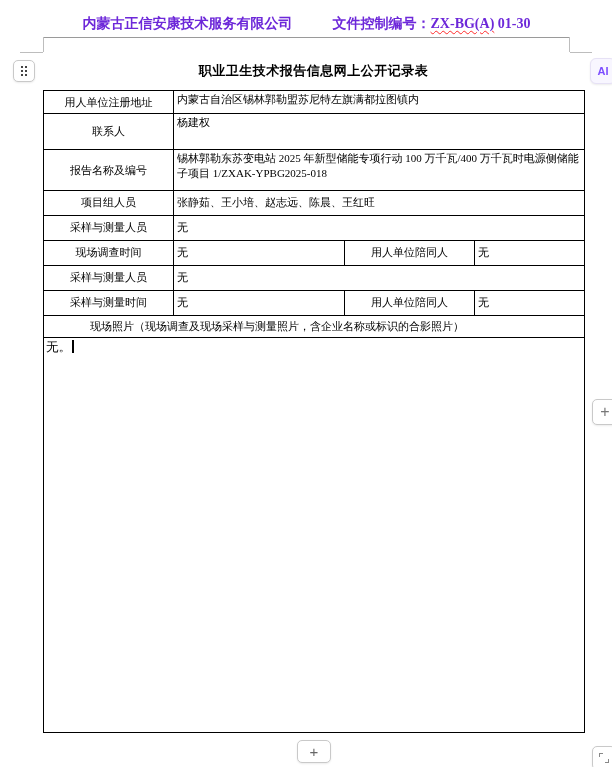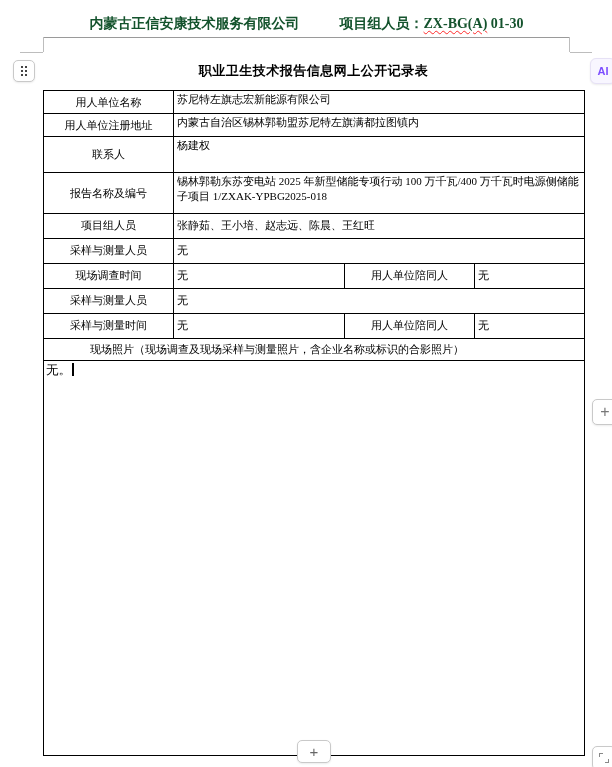--- a/index.html
+++ b/index.html
@@ -9,21 +9,21 @@
     background:#ffffff;
     overflow:hidden;
     font-family:"Liberation Serif", serif;
     color:#000;
   }
 
   
   .page-header {
     position:absolute; top:15px; left:43px; width:527px;
     display:flex; justify-content:center; gap:40px;
-    font-weight:bold; font-size:14px; color:#14532d;
+    font-weight:bold; font-size:14px; color:#6d28d9;
     white-space:nowrap;
   }
   .wavy { text-decoration:underline wavy #ff2a2a; text-decoration-thickness:1px; text-underline-offset:2px; }
   .hdr-rule  { position:absolute; left:43px; top:37px; width:527px; height:1px; background:#9a9a9a; }
   .hdr-drop-l{ position:absolute; left:43px;  top:37px; width:1px; height:15px; background:#bdbdbd; }
   .hdr-drop-r{ position:absolute; left:569px; top:37px; width:1px; height:15px; background:#bdbdbd; }
   .hdr-tick-l{ position:absolute; left:20px;  top:52px; width:23px; height:1px; background:#bdbdbd; }
   .hdr-tick-r{ position:absolute; left:570px; top:52px; width:22px; height:1px; background:#bdbdbd; }
 
   
@@ -74,21 +74,21 @@
   .exp { position:relative; width:10px; height:10px; }
   .exp i { position:absolute; width:4px; height:4px; }
   .exp .c1 { top:0; left:0; border-top:1.5px solid #888; border-left:1.5px solid #888; }
   .exp .c2 { bottom:0; right:0; border-bottom:1.5px solid #888; border-right:1.5px solid #888; }
 </style>
 </head>
 <body>
 
 <div class="page-header">
   <span>内蒙古正信安康技术服务有限公司</span>
-  <span><span>项目组人员：</span><span class="wavy">ZX-BG(A)</span><span> 01-30</span></span>
+  <span><span>文件控制编号：</span><span class="wavy">ZX-BG(A)</span><span> 01-30</span></span>
 </div>
 <div class="hdr-rule"></div>
 <div class="hdr-drop-l"></div>
 <div class="hdr-drop-r"></div>
 <div class="hdr-tick-l"></div>
 <div class="hdr-tick-r"></div>
 
 <div class="btn btn-drag">
   <span class="dots">
       <i></i>
@@ -107,24 +107,20 @@
 <div class="doc-title">职业卫生技术报告信息网上公开记录表</div>
 
 <table class="form">
   <colgroup>
       <col style="width:130px">
       <col style="width:171px">
       <col style="width:130px">
       <col style="width:110px">
     </colgroup>
   <tbody>
-      <tr style="height:23px">
-    <td class="lbl">用人单位名称</td>
-    <td class="val" colspan="3">苏尼特左旗志宏新能源有限公司</td>
-  </tr>
   <tr style="height:23px">
     <td class="lbl">用人单位注册地址</td>
     <td class="val" colspan="3">内蒙古自治区锡林郭勒盟苏尼特左旗满都拉图镇内</td>
   </tr>
   <tr style="height:36px">
     <td class="lbl">联系人</td>
     <td class="val" colspan="3">杨建权</td>
   </tr>
   <tr style="height:41px">
     <td class="lbl">报告名称及编号</td>

